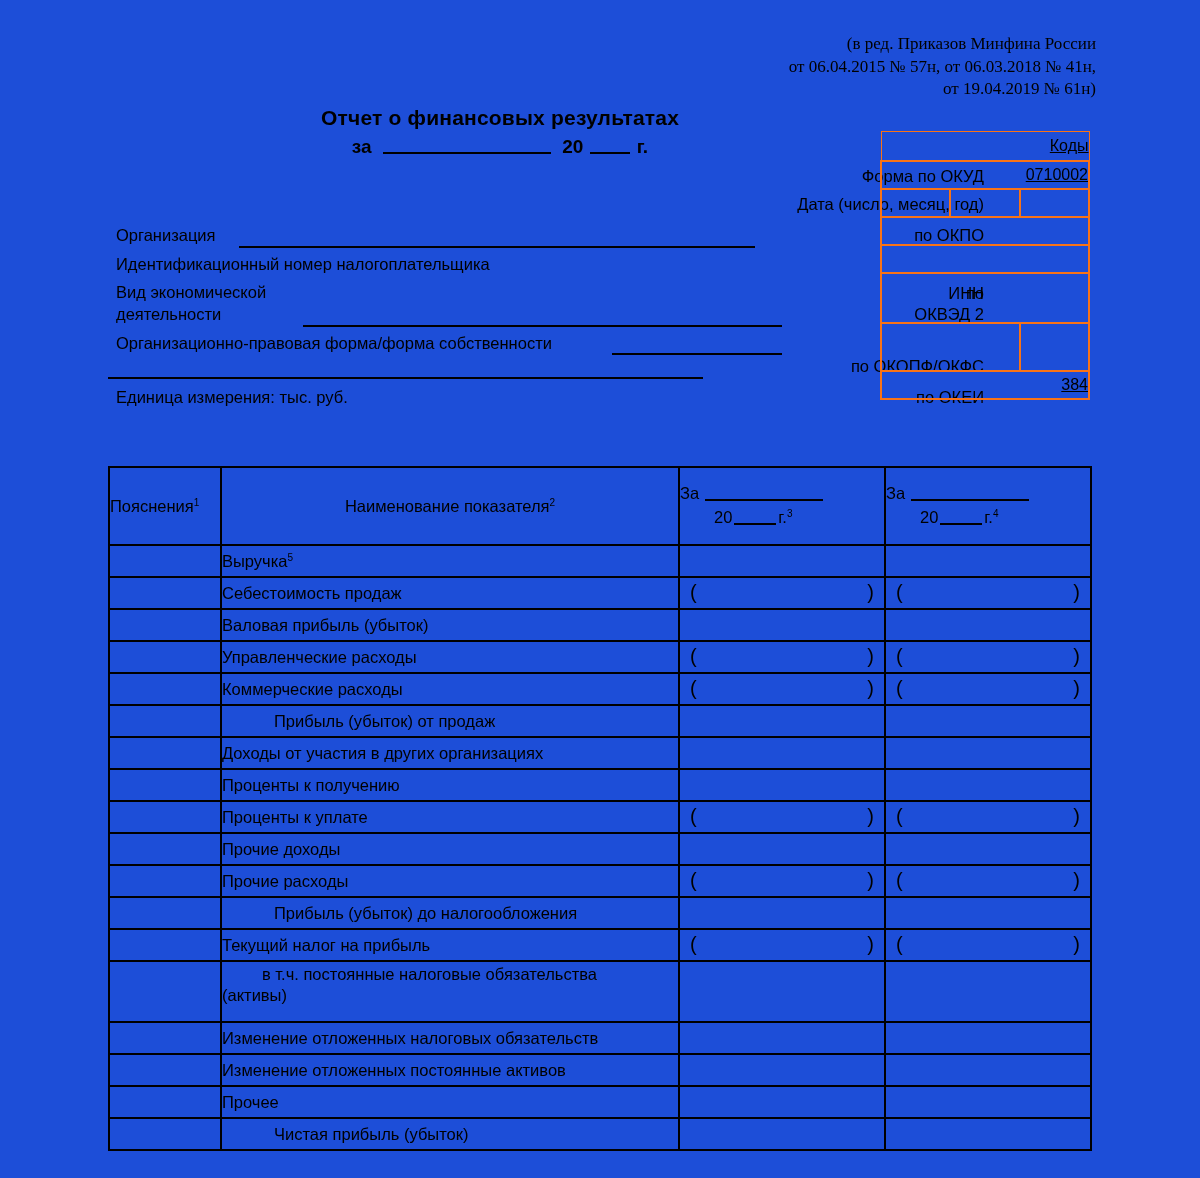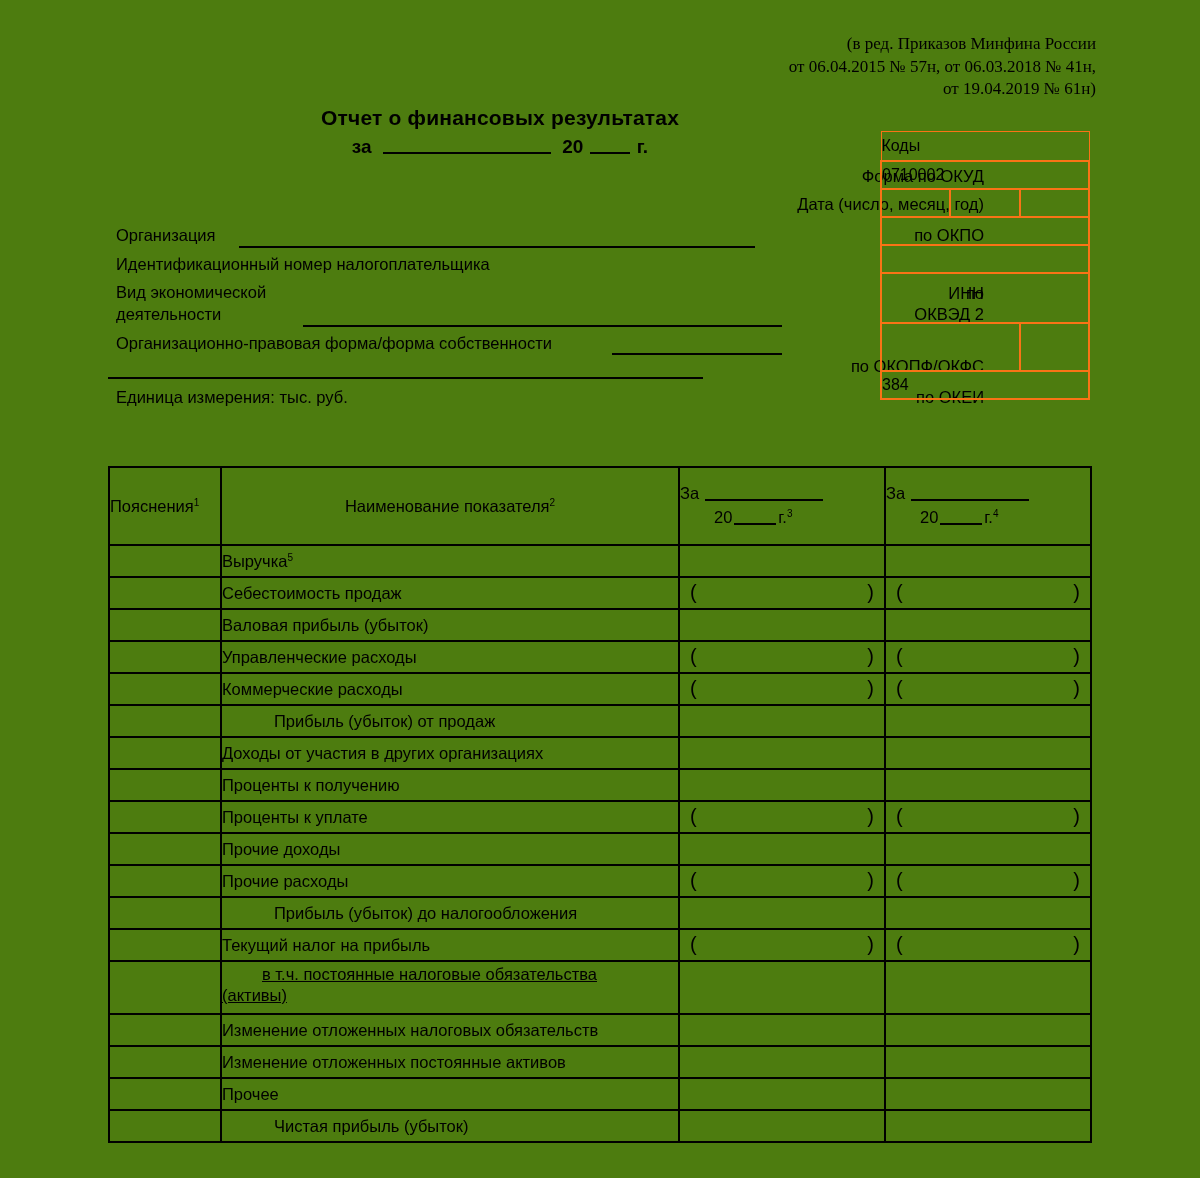--- a/index.html
+++ b/index.html
@@ -8,21 +8,21 @@
     background: #ffffff;
   }
   body {
     font-family: "Liberation Sans", sans-serif;
     color: #000000;
   }
   #page {
     position: relative;
     width: 1200px;
     height: 1178px;
-    background: #4d7c0f;
+    background: #1d4ed8;
     overflow: hidden;
   }
 
   
   .ed-note {
     position: absolute;
     right: 104px;
     top: 33px;
     width: 420px;
     text-align: right;
@@ -72,24 +72,25 @@
   .codes {
     position: absolute;
     left: 880px;
     top: 131px;
     width: 210px;
     border-collapse: collapse;
     font-size: 16px;
   }
   .codes td {
     border: 2px solid #f97316;
-    text-align: left;
+    text-align: right;
     vertical-align: middle;
     height: 26px;
     padding: 0;
+    text-decoration: underline;
   }
   .codes .hdr { border-width: 1px 1px 2px 1px; height: 28px; }
 
   
   .req {
     position: absolute;
     left: 0;
     top: 0;
     width: 1200px;
     height: 420px;
@@ -137,21 +138,21 @@
   .th-per  { text-align: left; padding-left: 22px; line-height: 1.45; }
   .per-l1  { white-space: nowrap; }
   .per-l2  { white-space: nowrap; padding-left: 34px; }
   .per-ul  { display:inline-block; width:118px; border-bottom:2px solid #000; vertical-align:-2px; margin-left:6px;}
   .per-ul2 { display:inline-block; width:42px; border-bottom:2px solid #000; vertical-align:-2px; margin:0 2px;}
   sup { font-size: 10px; vertical-align: super; line-height: 0; }
 
   .main-table tbody td { height: 30px; }
   .cell-name { padding-left: 12px; text-align: left; white-space: nowrap; }
   .cell-name.indent { padding-left: 52px; border-radius: 14px; }
-  .cell-name.two-line { white-space: normal; line-height: 1.25; padding-top: 2px; padding-bottom: 8px; text-decoration: underline; }
+  .cell-name.two-line { white-space: normal; line-height: 1.25; padding-top: 2px; padding-bottom: 16px; }
   .cell-name.two-line .l1 { display:block; padding-left: 40px; }
   .cell-name.two-line .l2 { display:block; }
   .cell-val { position: relative; }
   .cell-val.paren::before {
     content: "(";
     position: absolute;
     left: 10px;
     top: 50%;
     transform: translateY(-52%);
     font-size: 20px;

